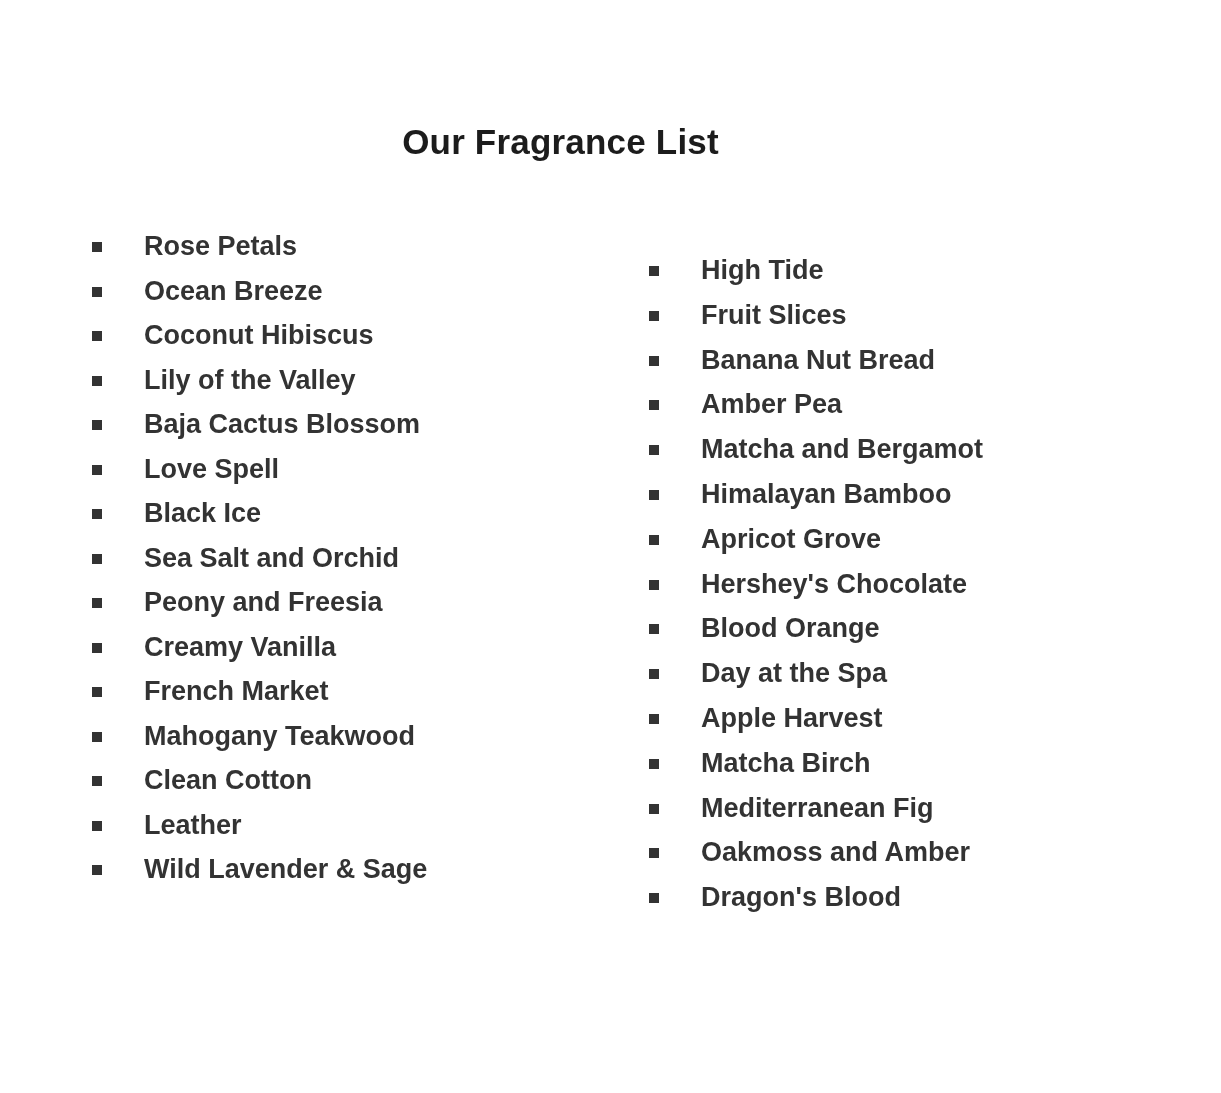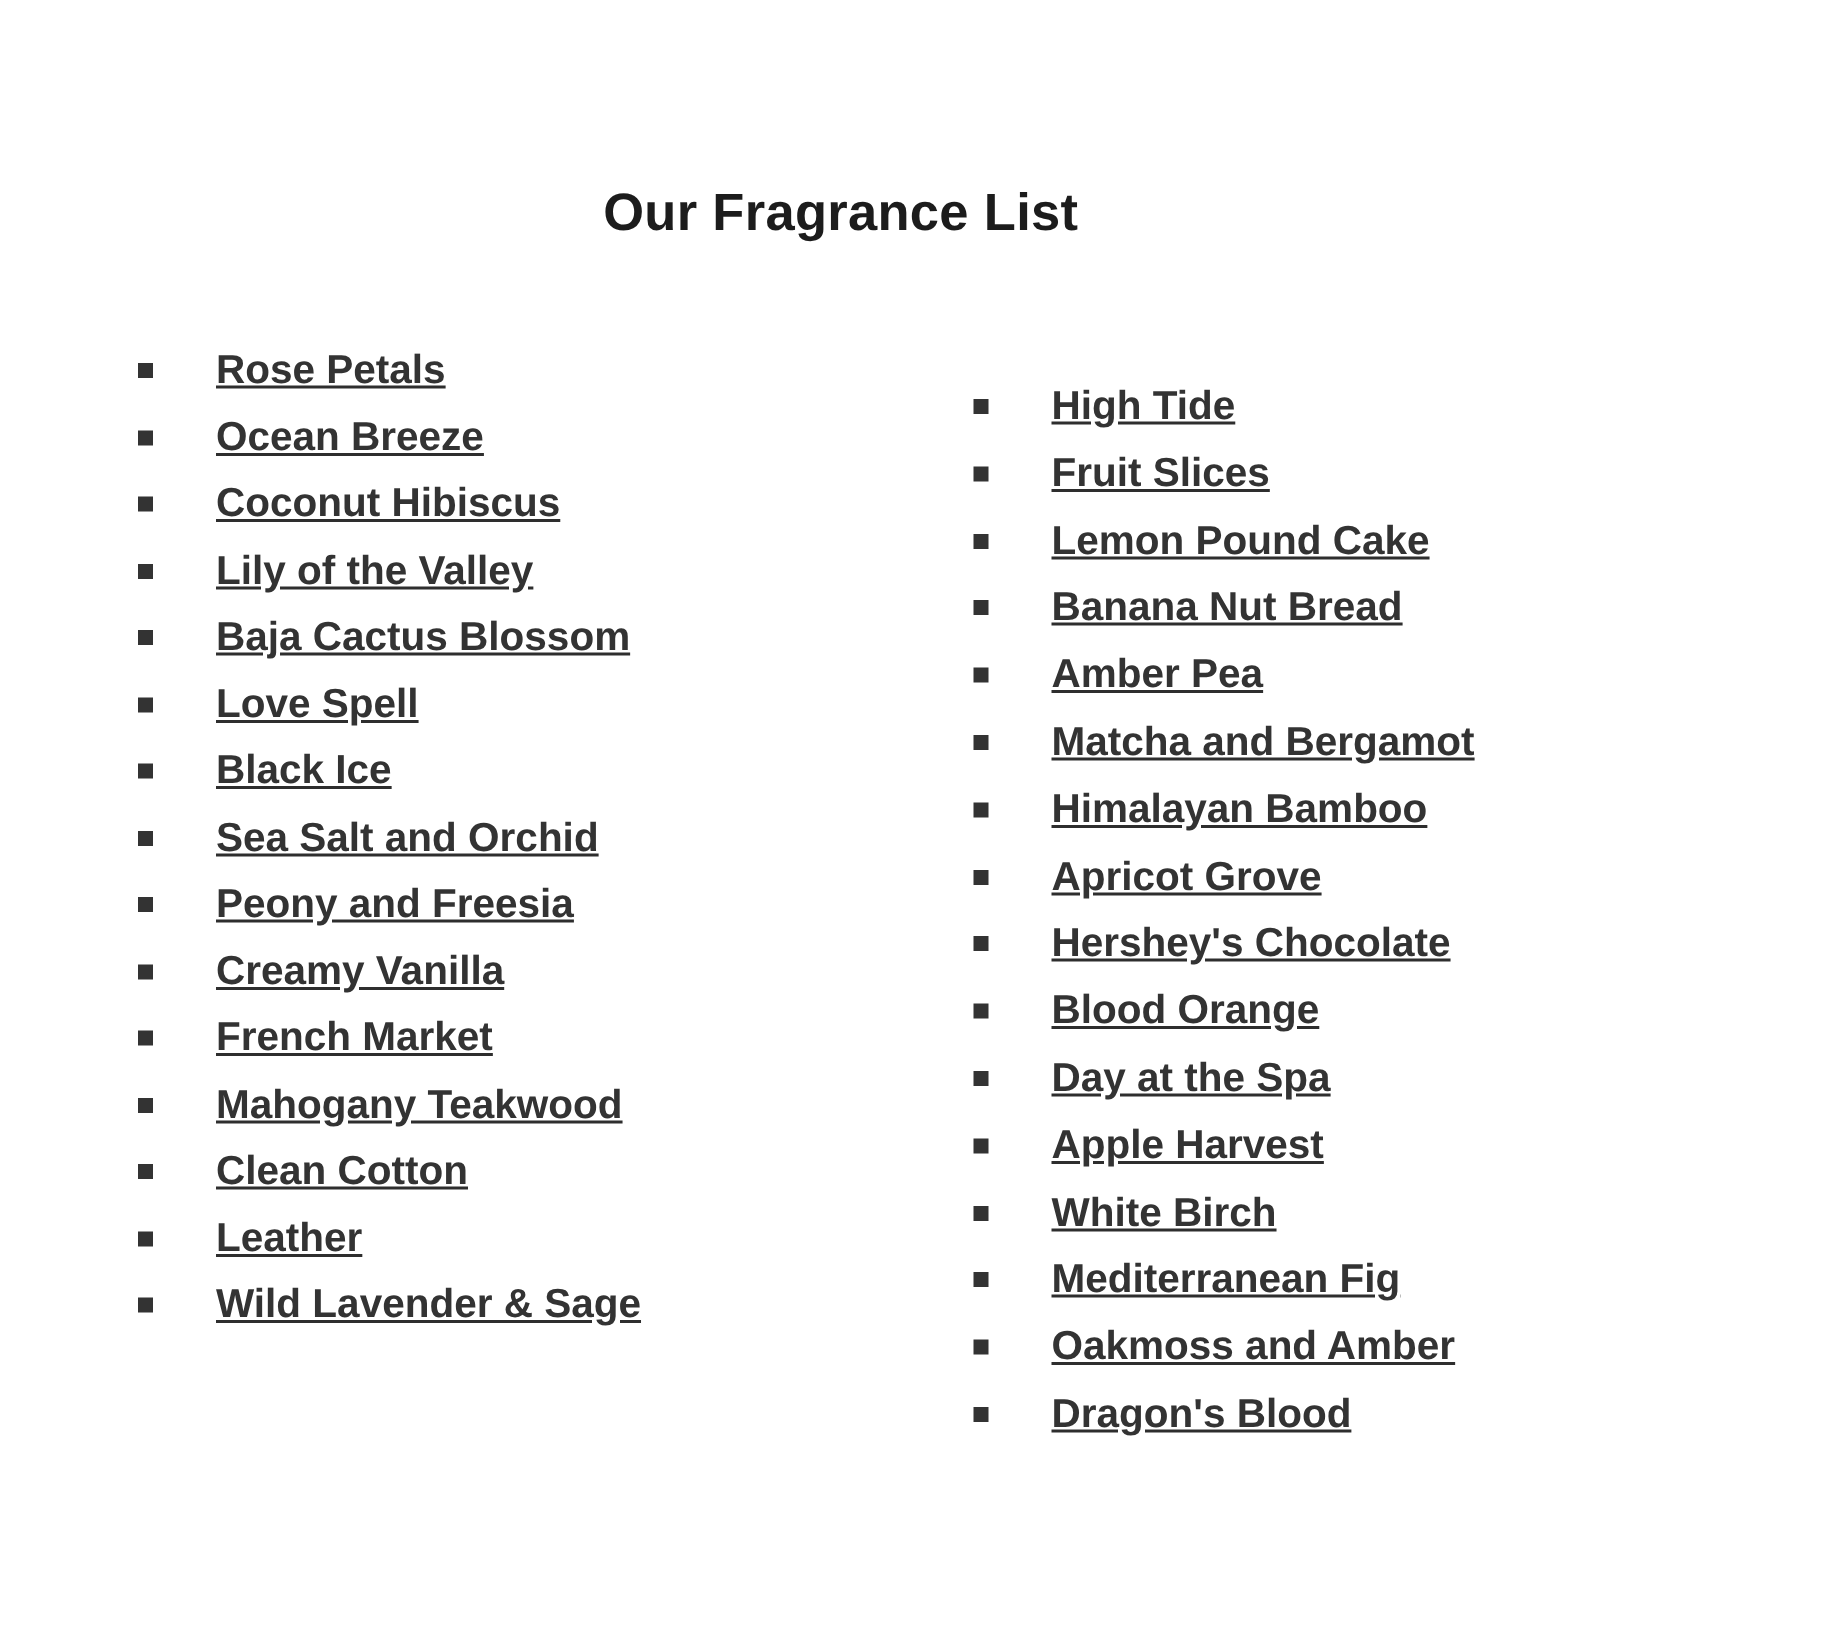--- a/index.html
+++ b/index.html
@@ -27,21 +27,20 @@
     letter-spacing: 0.2px;
     color: #1c1c1c;
     margin: 0;
     padding-top: 122px;
     padding-right: 100px;
   }
   .columns {
     display: flex;
     padding-top: 62px;
     box-sizing: border-box;
-    text-decoration: underline;
   }
   .col {
     box-sizing: border-box;
   }
   .col-left {
     width: 625px;
     padding-left: 92px;
   }
   .col-right {
     width: 596px;
@@ -99,30 +98,30 @@
         <li><span class="bullet"></span><span>Clean Cotton</span></li>
         <li><span class="bullet"></span><span>Leather</span></li>
         <li><span class="bullet"></span><span>Wild Lavender &amp; Sage</span></li>
       </ul>
     </div>
 
     <div class="col col-right">
       <ul class="list right">
         <li><span class="bullet"></span><span>High Tide</span></li>
         <li><span class="bullet"></span><span>Fruit Slices</span></li>
-        <li><span class="bullet"></span><span>Lemon Pound Cake</span></li>
+        <li><span class="bullet"></span></li>
         <li><span class="bullet"></span><span>Banana Nut Bread</span></li>
         <li><span class="bullet"></span><span>Amber Pea</span></li>
         <li><span class="bullet"></span><span>Matcha and Bergamot</span></li>
         <li><span class="bullet"></span><span>Himalayan Bamboo</span></li>
         <li><span class="bullet"></span><span>Apricot Grove</span></li>
         <li><span class="bullet"></span><span>Hershey's Chocolate</span></li>
         <li><span class="bullet"></span><span>Blood Orange</span></li>
         <li><span class="bullet"></span><span>Day at the Spa</span></li>
         <li><span class="bullet"></span><span>Apple Harvest</span></li>
-        <li><span class="bullet"></span><span>White Birch</span></li>
+        <li><span class="bullet"></span><span>Matcha Birch</span></li>
         <li><span class="bullet"></span><span>Mediterranean Fig</span></li>
         <li><span class="bullet"></span><span>Oakmoss and Amber</span></li>
         <li><span class="bullet"></span><span>Dragon's Blood</span></li>
       </ul>
     </div>
   </div>
 </div>
 
 </body></html>

